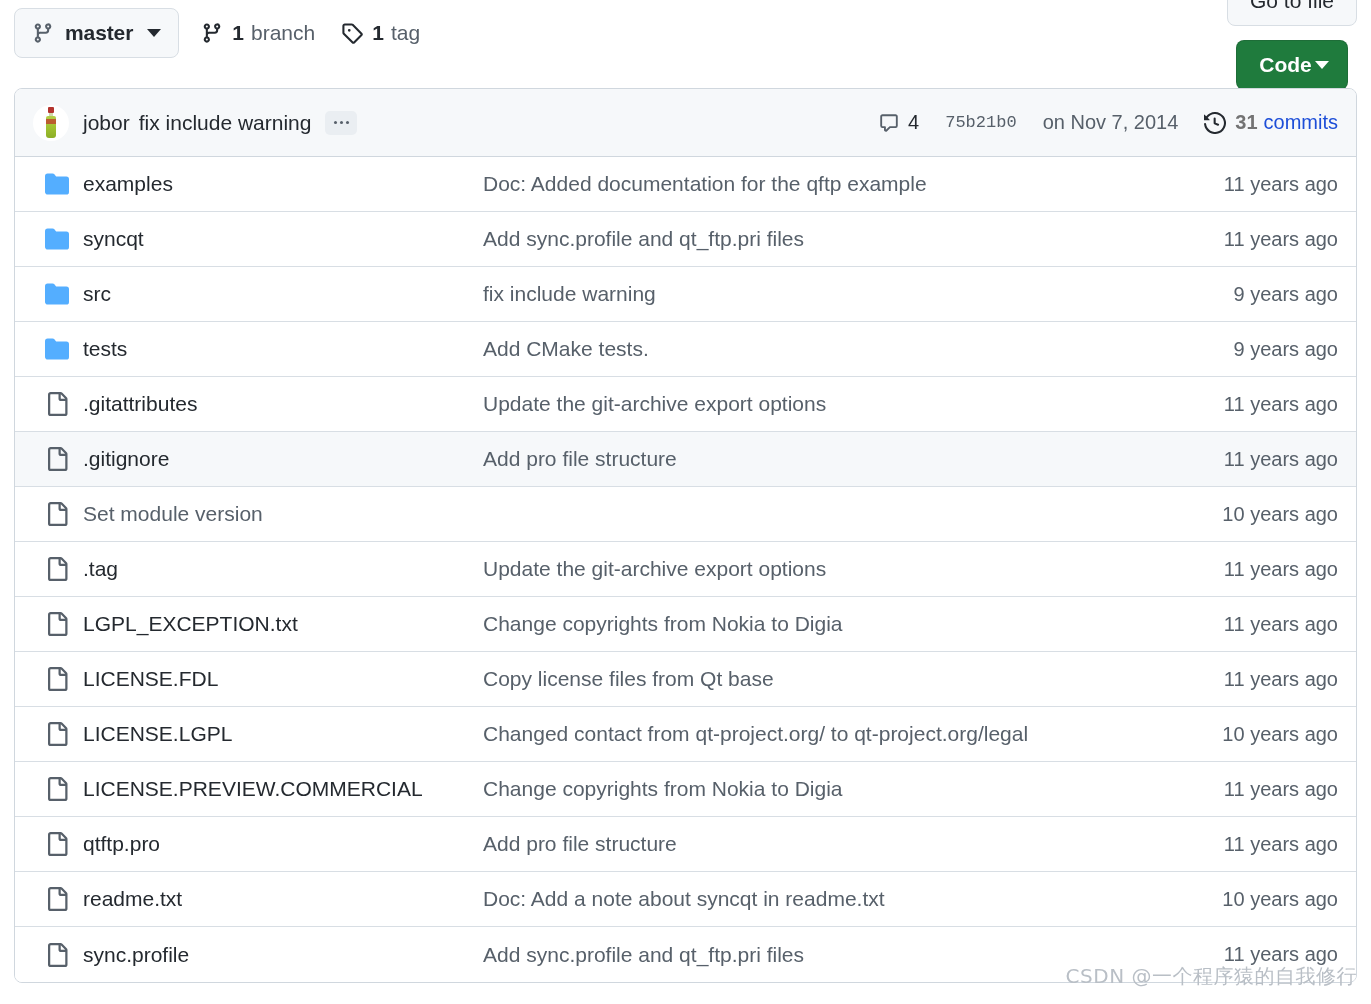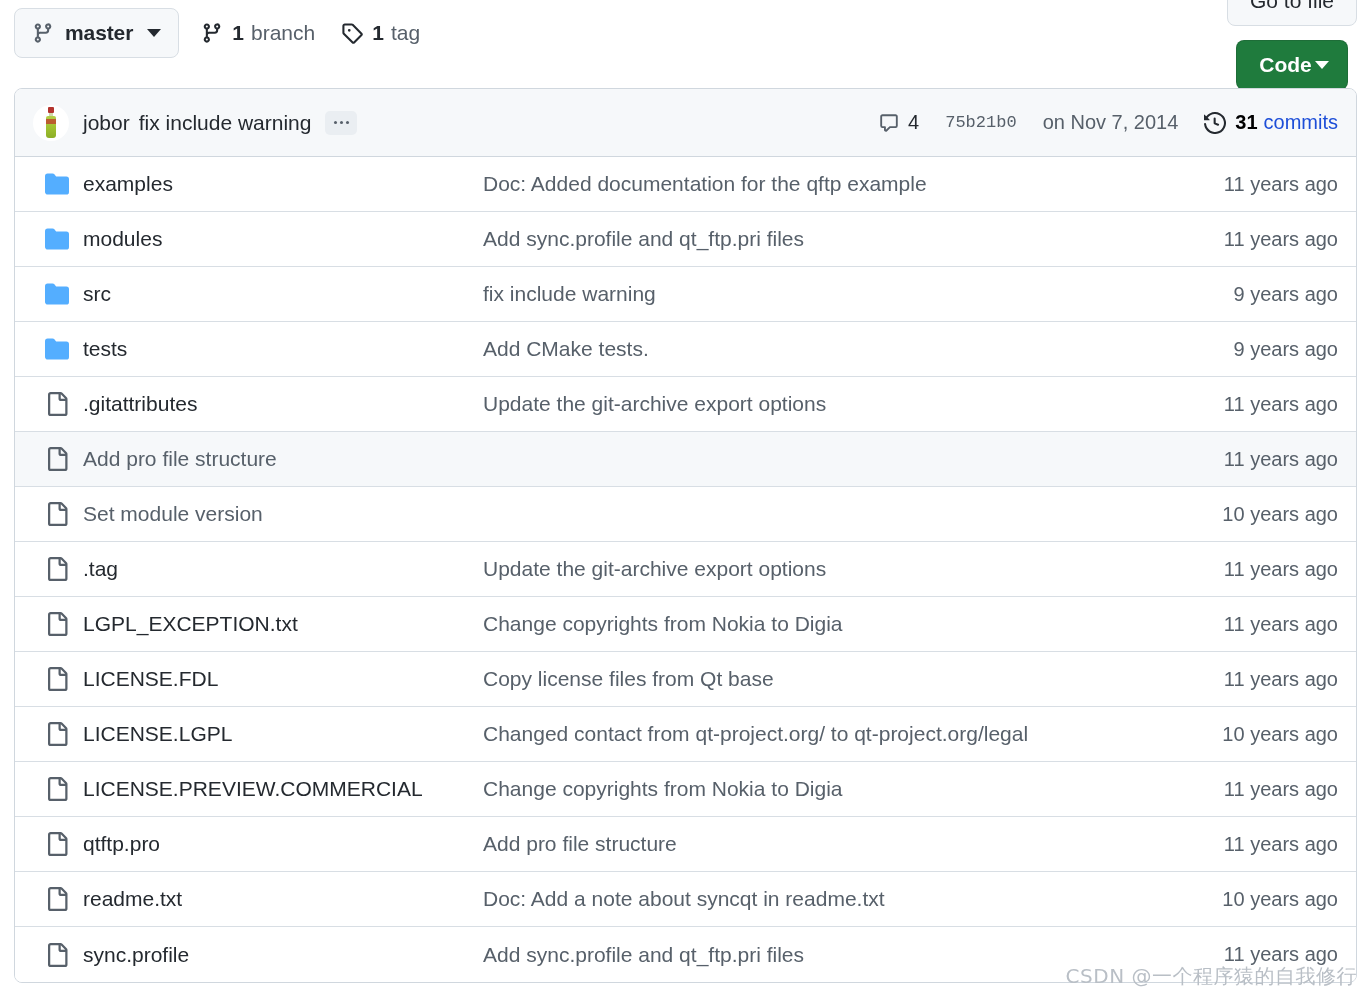--- a/index.html
+++ b/index.html
@@ -224,21 +224,21 @@
     color: #57606a;
     cursor: pointer;
   }
   .date {
     font-size: 20px;
     color: #57606a;
   }
   .commits-num {
     font-size: 20px;
     font-weight: bold;
-    color: #000000;
+    color: #737373;
   }
   .commits-word {
     font-size: 20px;
     color: #1d4ed8;
     margin-left: -3px;
   }
 
   
   .row {
     display: flex;
@@ -403,21 +403,21 @@
           <div class="cell-name">examples</div>
           <div class="cell-msg">Doc: Added documentation for the qftp example</div>
           <div class="cell-time">11 years ago</div>
         </div>
         <div class="row">
           <div class="cell-icon">
             <svg width="24" height="24" viewBox="0 0 16 16" fill="#54aeff" aria-hidden="true">
               <path d="M1.75 1A1.75 1.75 0 0 0 0 2.75v10.5C0 14.216.784 15 1.75 15h12.5A1.75 1.75 0 0 0 16 13.25v-8.5A1.75 1.75 0 0 0 14.25 3H7.5a.25.25 0 0 1-.2-.1l-.9-1.2C6.07 1.26 5.55 1 5 1H1.75Z"></path>
             </svg>
           </div>
-          <div class="cell-name">modules</div>
+          <div class="cell-name">syncqt</div>
           <div class="cell-msg">Add sync.profile and qt_ftp.pri files</div>
           <div class="cell-time">11 years ago</div>
         </div>
         <div class="row">
           <div class="cell-icon">
             <svg width="24" height="24" viewBox="0 0 16 16" fill="#54aeff" aria-hidden="true">
               <path d="M1.75 1A1.75 1.75 0 0 0 0 2.75v10.5C0 14.216.784 15 1.75 15h12.5A1.75 1.75 0 0 0 16 13.25v-8.5A1.75 1.75 0 0 0 14.25 3H7.5a.25.25 0 0 1-.2-.1l-.9-1.2C6.07 1.26 5.55 1 5 1H1.75Z"></path>
             </svg>
           </div>
           <div class="cell-name">src</div>
@@ -443,20 +443,21 @@
           <div class="cell-name">.gitattributes</div>
           <div class="cell-msg">Update the git-archive export options</div>
           <div class="cell-time">11 years ago</div>
         </div>
         <div class="row hl">
           <div class="cell-icon">
             <svg width="24" height="24" viewBox="0 0 16 16" fill="#57606a" aria-hidden="true">
               <path d="M2 1.75C2 .784 2.784 0 3.75 0h6.586c.464 0 .909.184 1.237.513l2.914 2.914c.329.328.513.773.513 1.237v9.586A1.75 1.75 0 0 1 13.25 16h-9.5A1.75 1.75 0 0 1 2 14.25Zm1.75-.25a.25.25 0 0 0-.25.25v12.5c0 .138.112.25.25.25h9.5a.25.25 0 0 0 .25-.25V6h-2.75A1.75 1.75 0 0 1 9 4.25V1.5Zm6.75.062V4.25c0 .138.112.25.25.25h2.688l-.011-.013-2.914-2.914-.013-.011Z"></path>
             </svg>
           </div>
+          <div class="cell-name">.gitignore</div>
           <div class="cell-msg">Add pro file structure</div>
           <div class="cell-time">11 years ago</div>
         </div>
         <div class="row">
           <div class="cell-icon">
             <svg width="24" height="24" viewBox="0 0 16 16" fill="#57606a" aria-hidden="true">
               <path d="M2 1.75C2 .784 2.784 0 3.75 0h6.586c.464 0 .909.184 1.237.513l2.914 2.914c.329.328.513.773.513 1.237v9.586A1.75 1.75 0 0 1 13.25 16h-9.5A1.75 1.75 0 0 1 2 14.25Zm1.75-.25a.25.25 0 0 0-.25.25v12.5c0 .138.112.25.25.25h9.5a.25.25 0 0 0 .25-.25V6h-2.75A1.75 1.75 0 0 1 9 4.25V1.5Zm6.75.062V4.25c0 .138.112.25.25.25h2.688l-.011-.013-2.914-2.914-.013-.011Z"></path>
             </svg>
           </div>
           <div class="cell-msg">Set module version</div>

